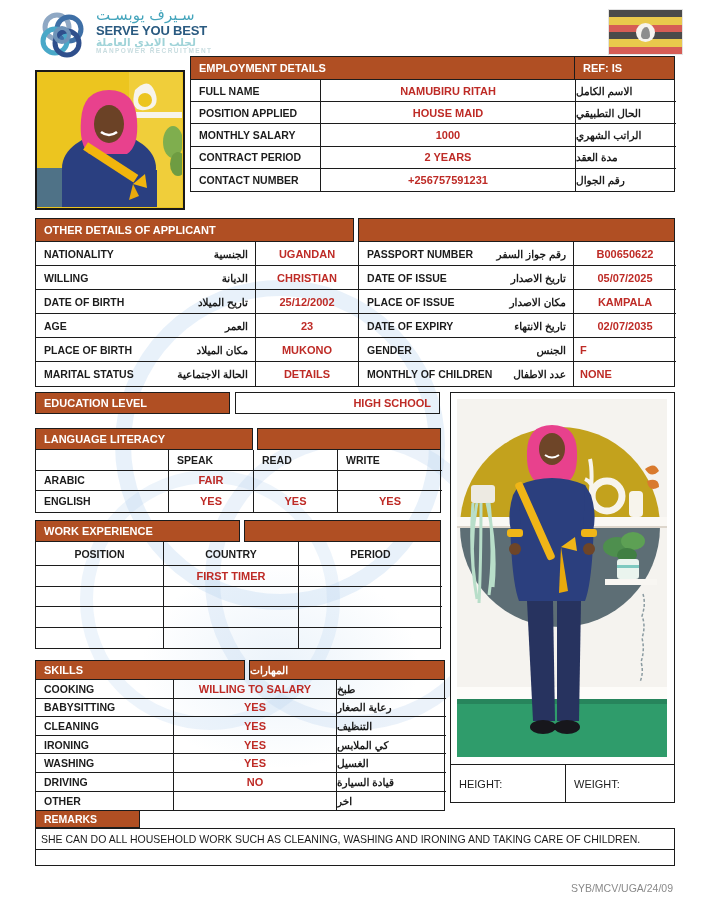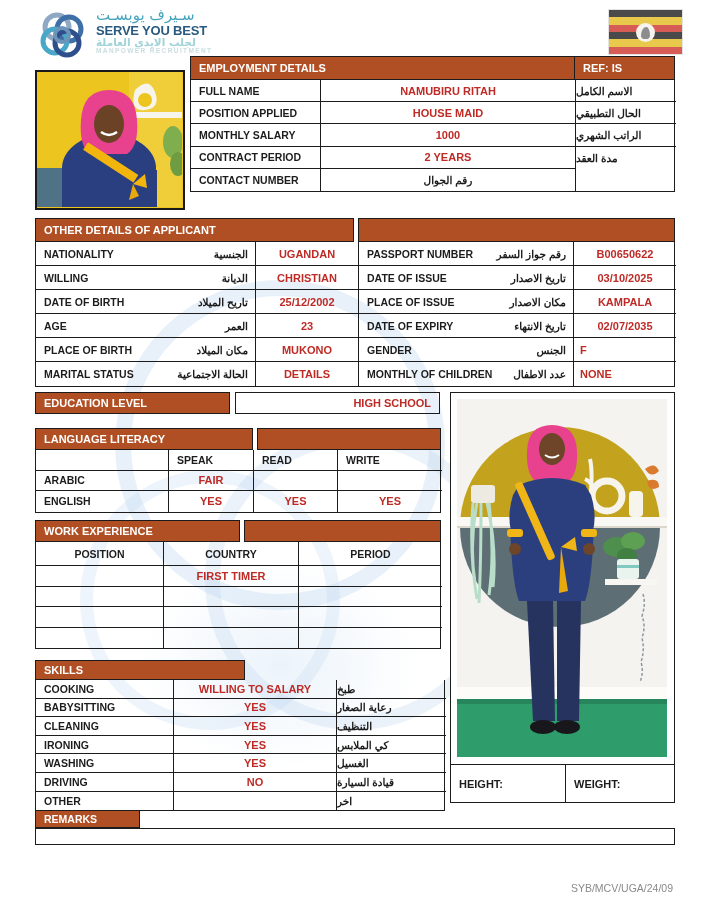--- a/index.html
+++ b/index.html
@@ -111,21 +111,21 @@
   .skills-grid>div{display:flex;align-items:center;border-bottom:1px solid var(--ink)}
   .skills-grid>div:nth-child(3n+1){padding-left:8px;border-right:1px solid var(--ink)}
   .skills-grid>div:nth-child(3n+2){justify-content:center;border-right:1px solid var(--ink)}
   .skills-grid>div:nth-child(3n){justify-content:flex-end;padding-right:8px}
   .skills-grid>div:nth-last-child(-n+3){border-bottom:none}
 
   
   .panel{position:absolute;left:450px;top:392px;width:225px;height:411px;border:1.5px solid var(--ink);background:#fff}
   .panel .photo{position:absolute;left:6px;top:6px;width:210px;height:358px}
   .hw{position:absolute;left:0;right:0;bottom:0;height:38px;border-top:1.5px solid var(--ink);display:flex}
-  .hw>div{display:flex;align-items:center;padding-left:8px;font-weight:bold;font-size:11px}
+  .hw>div{display:flex;align-items:center;padding-left:8px;font-weight:normal;font-size:11px}
   .hw .h{width:115px;border-right:1.5px solid var(--ink)}
   .hw .w{flex:1}
 
   
   .remarks{position:absolute;left:35px;top:810px;width:640px}
   .remarks .h{width:105px;height:18px;background:var(--accent);border:1px solid var(--ink);color:#fff;font-weight:bold;font-size:10.5px;display:flex;align-items:center;padding-left:8px}
   .remarks .box{border:1.5px solid var(--ink)}
   .remarks .t{height:21px;border-bottom:1px solid var(--ink);display:flex;align-items:center;padding-left:5px;font-size:10.5px;font-weight:500}
   .remarks .e{height:15px}
 
@@ -204,20 +204,21 @@
         <div class="lbl">POSITION APPLIED</div>
         <div class="val">HOUSE MAID</div>
         <div class="ar">الحال التطبيقي</div>
         <div class="lbl">MONTHLY SALARY</div>
         <div class="val">1000</div>
         <div class="ar">الراتب الشهري</div>
         <div class="lbl">CONTRACT PERIOD</div>
         <div class="val">2 YEARS</div>
         <div class="ar">مدة العقد</div>
         <div class="lbl">CONTACT NUMBER</div>
+        <div class="val">+256757591231</div>
         <div class="ar">رقم الجوال</div>
       </div>
     </div>
 
     <div class="other">
       <div class="other-head">
         <div class="h1">OTHER DETAILS OF APPLICANT</div>
         <div class="gap"></div>
           <div class="h2"></div>
       </div>
@@ -235,21 +236,21 @@
 
         <div class="od-lbl">
             <span class="lbl">WILLING</span>
             <span class="ar">الديانة</span>
           </div>
         <div class="od-val val">CHRISTIAN</div>
         <div class="od-lbl">
             <span class="lbl">DATE OF ISSUE</span>
             <span class="ar">تاريخ الاصدار</span>
           </div>
-        <div class="od-val val">03/10/2025</div>
+        <div class="od-val val">05/07/2025</div>
 
         <div class="od-lbl">
             <span class="lbl">DATE OF BIRTH</span>
             <span class="ar">تاريح الميلاد</span>
           </div>
         <div class="od-val val">25/12/2002</div>
         <div class="od-lbl">
             <span class="lbl">PLACE OF ISSUE</span>
             <span class="ar">مكان الاصدار</span>
           </div>
@@ -344,20 +345,21 @@
         <div></div>
         <div></div>
         <div></div>
       </div>
     </div>
 
     <div class="skills">
       <div class="skills-head">
         <div class="h1">SKILLS</div>
         <div class="gap"></div>
+        <div class="h2 ar">المهارات</div>
       </div>
       <div class="skills-grid">
         <div class="lbl">COOKING</div>
         <div class="val">WILLING TO SALARY</div>
         <div class="ar">طبخ</div>
         <div class="lbl">BABYSITTING</div>
         <div class="val">YES</div>
         <div class="ar">رعاية الصغار</div>
         <div class="lbl">CLEANING</div>
         <div class="val">YES</div>
@@ -427,19 +429,20 @@
       </div>
       <div class="hw">
         <div class="h">HEIGHT:</div>
         <div class="w">WEIGHT:</div>
       </div>
     </div>
 
     <div class="remarks">
       <div class="h">REMARKS</div>
       <div class="box">
+        <div class="t">SHE CAN DO ALL HOUSEHOLD WORK SUCH AS CLEANING, WASHING AND IRONING AND TAKING CARE OF CHILDREN.</div>
         <div class="e"></div>
       </div>
     </div>
 
     <div class="footer">SYB/MCV/UGA/24/09</div>
   </div>
 </div>
 
 </body></html>

